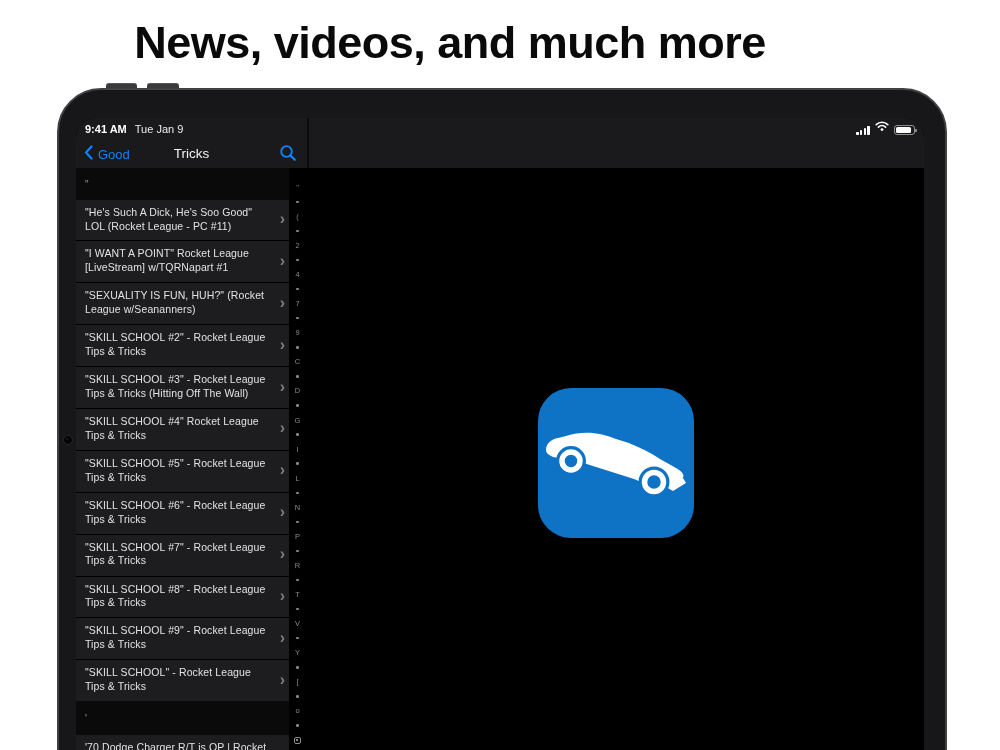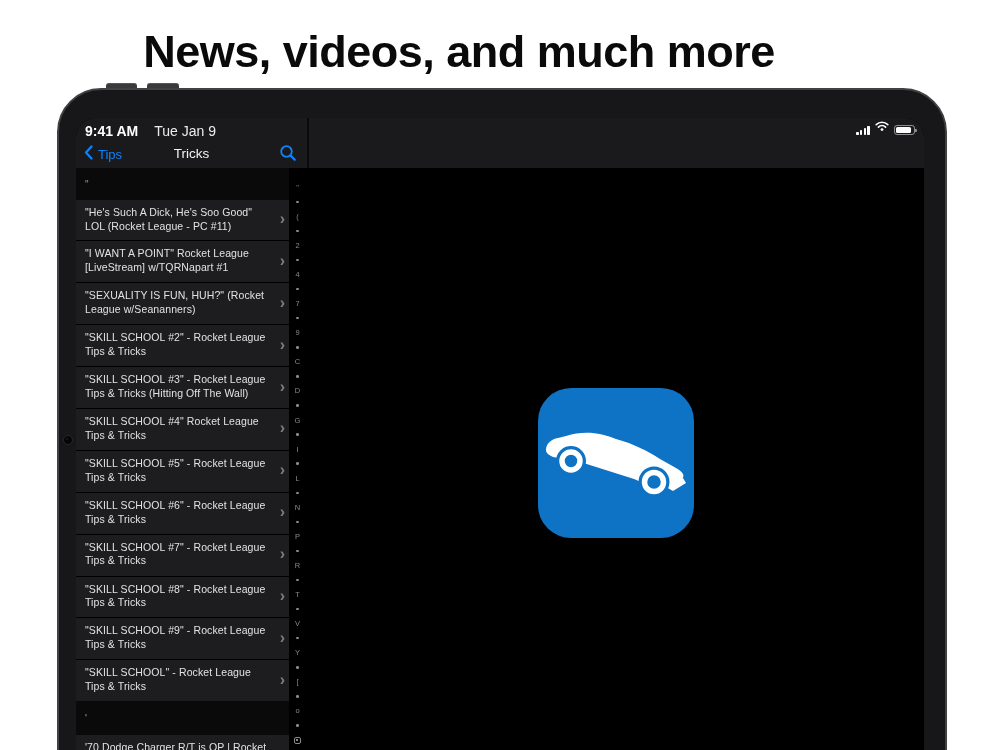--- a/index.html
+++ b/index.html
@@ -5,21 +5,21 @@
   html,body{margin:0;padding:0;}
   body{
     width:1000px;height:750px;overflow:hidden;position:relative;
     background:#ffffff;
     font-family:"Liberation Sans","DejaVu Sans",sans-serif;
   }
   
   .heading{
     position:absolute;top:15px;left:0;width:892px;
     text-align:center;font-size:45px;font-weight:600;letter-spacing:-0.5px;
-    color:#0a0a0a;margin:13px;line-height:1.05;
+    color:#0a0a0a;margin:4px;line-height:1.05;
   }
   
   .vol-btn{position:absolute;top:83px;height:10px;background:#3a3a3c;
     border-top:1px solid #565658;border-radius:3px 3px 0 0;z-index:0;}
   .vol-btn.b1{left:106px;width:31px;}
   .vol-btn.b2{left:147px;width:32px;}
   .ipad{
     position:absolute;left:57px;top:88px;width:886px;height:720px;
     background:#17171a;border:2px solid #414144;border-radius:44px;z-index:1;
   }
@@ -30,22 +30,22 @@
   .camera::after{content:"";position:absolute;left:2px;top:2px;width:2px;height:2px;
     border-radius:50%;background:#14212e;}
   .screen{
     position:absolute;left:17px;top:28px;width:848px;height:700px;
     background:#000;border-radius:20px;overflow:hidden;
   }
   
   .chrome{position:absolute;left:0;top:0;width:848px;height:50px;
     background:#1a1a1c;border-bottom:2px solid #000;}
   .vdivider{position:absolute;left:231px;top:0;width:2px;height:50px;background:#0a0a0a;}
-  .status-left{position:absolute;left:9px;top:5px;font-size:14px;color:#fff;
-    display:flex;gap:16px;align-items:baseline;}
+  .status-left{position:absolute;left:9px;top:5px;font-size:11px;color:#fff;
+    display:flex;gap:8px;align-items:baseline;}
   .status-time{font-weight:700;}
   .status-date{font-weight:400;color:#ececec;text-align:right;}
   .status-right{position:absolute;right:9px;top:6px;display:flex;gap:5px;align-items:flex-end;height:11px;}
   .sig{display:flex;gap:1.2px;align-items:flex-end;height:9px;}
   .sig i{display:block;width:2.6px;background:#fff;border-radius:0.8px;}
   .battery{position:relative;width:21px;height:10px;border:1px solid rgba(255,255,255,0.5);
     border-radius:3px;box-sizing:border-box;}
   .battery i{position:absolute;left:1px;top:1px;bottom:1px;width:15px;background:#fff;border-radius:1.5px;}
   .battery::after{content:"";position:absolute;right:-3px;top:2.5px;width:1.6px;height:3.6px;
     background:rgba(255,255,255,0.5);border-radius:0 1px 1px 0;}
@@ -120,21 +120,21 @@
           </span>
       </div>
 
       <div class="navbar">
         <div class="back-btn">
           <span>
             <svg width="9" height="15" viewBox="0 0 9 15">
               <path d="M7.5,1.5 L2,7.5 L7.5,13.5" stroke="#0a84ff" stroke-width="2.2" fill="none" stroke-linecap="round" stroke-linejoin="round"></path>
             </svg>
           </span>
-          <span class="back-label">Tips</span>
+          <span class="back-label">Good</span>
         </div>
         <div class="nav-title">Tricks</div>
         <button class="search-btn">
           <svg width="18" height="18" viewBox="0 0 18 18">
             <circle cx="7.5" cy="7.5" r="5.3" stroke="#0a84ff" stroke-width="1.8" fill="none"></circle>
             <line x1="11.6" y1="11.6" x2="15.8" y2="15.8" stroke="#0a84ff" stroke-width="2.2" stroke-linecap="round"></line>
           </svg>
         </button>
       </div>
       <div class="vdivider"></div>

